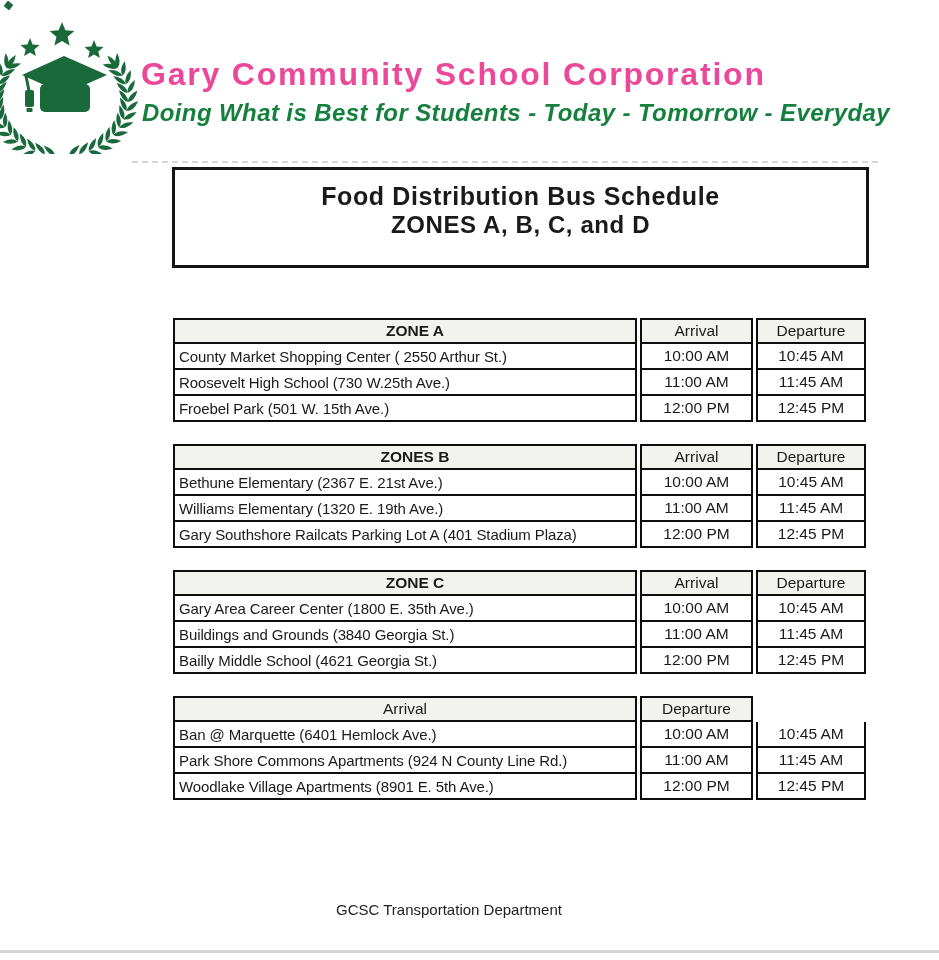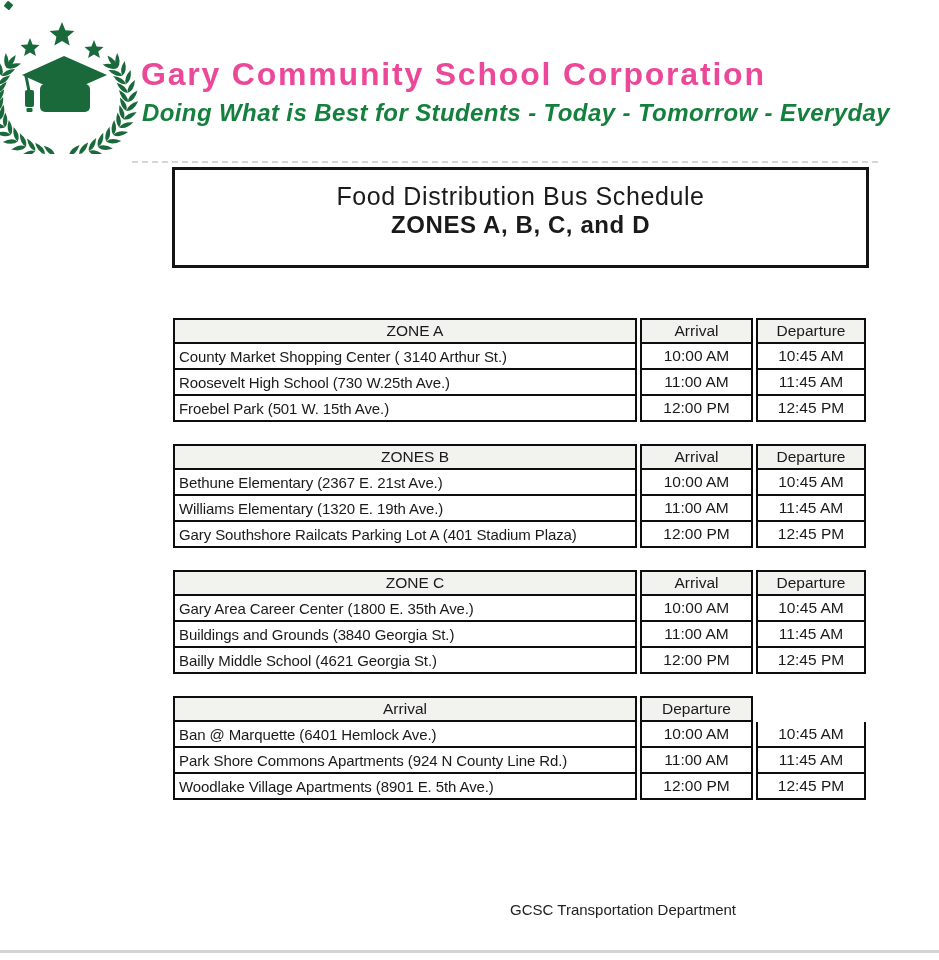--- a/index.html
+++ b/index.html
@@ -21,39 +21,39 @@
   }
   .faint-rule{
     position:absolute;left:132px;top:161px;width:746px;height:0;
     border-top:2px dashed #c6c6c6;opacity:.7;
   }
   
   .title-box{
     position:absolute;left:172px;top:167px;width:697px;height:101px;
     border:3px solid #141414;box-sizing:border-box;text-align:center;background:#fff;
   }
-  .title-line1{margin-top:12px;font-size:25px;font-weight:400;letter-spacing:0.6px;}
+  .title-line1{margin-top:12px;font-size:25px;font-weight:700;letter-spacing:0.6px;}
   .title-line2{font-size:24px;font-weight:700;letter-spacing:0.6px;}
   
   .zone-table{position:absolute;left:173px;width:693px;}
   .zt-a{top:318px}.zt-b{top:444px}.zt-c{top:570px}.zt-d{top:696px}
   .tr{display:grid;grid-template-columns:1fr 113px 110px;column-gap:3px;}
   .td{
     box-sizing:border-box;height:26px;display:flex;align-items:center;
     border:2px solid #0d0d0d;border-top:none;background:#fff;
     font-size:15.5px;white-space:nowrap;overflow:hidden;
   }
   .tr.head .td{border-top:2px solid #0d0d0d;background:#f2f2ef;}
   .td.loc{justify-content:flex-start;padding-left:4px;font-size:15px;letter-spacing:-0.1px;}
   .td.time{justify-content:center;}
-  .tr.head .td.loc{justify-content:center;font-weight:400;font-size:15.5px;letter-spacing:0;padding-left:20px;}
+  .tr.head .td.loc{justify-content:center;font-weight:700;font-size:15.5px;letter-spacing:0;padding-left:20px;}
   .tr.head .td.time{font-weight:400;}
   
   .footer-text{
-    position:absolute;left:336px;top:901px;width:400px;text-align:right;
+    position:absolute;left:336px;top:901px;width:400px;text-align:left;
     font-size:15px;color:#222;
   }
   .bottom-rule{position:absolute;left:0;top:950px;width:939px;height:3px;background:#d4d4d4;}
 </style>
 </head>
 <body>
 
 <div class="page">
 
   <div class="leaf-fragment"></div>
@@ -139,21 +139,21 @@
     <div class="title-line2">ZONES A, B, C, and D</div>
   </div>
 
   <section class="zone-table zt-a">
     <div class="tr head">
       <div class="td loc">ZONE A</div>
       <div class="td time">Arrival</div>
       <div class="td time">Departure</div>
     </div>
     <div class="tr">
-      <div class="td loc">County Market Shopping Center ( 3140 Arthur St.)</div>
+      <div class="td loc">County Market Shopping Center ( 2550 Arthur St.)</div>
       <div class="td time">10:00 AM</div>
       <div class="td time">10:45 AM</div>
     </div>
     <div class="tr">
       <div class="td loc">Roosevelt High School (730 W.25th Ave.)</div>
       <div class="td time">11:00 AM</div>
       <div class="td time">11:45 AM</div>
     </div>
     <div class="tr">
       <div class="td loc">Froebel Park (501 W. 15th Ave.)</div>

